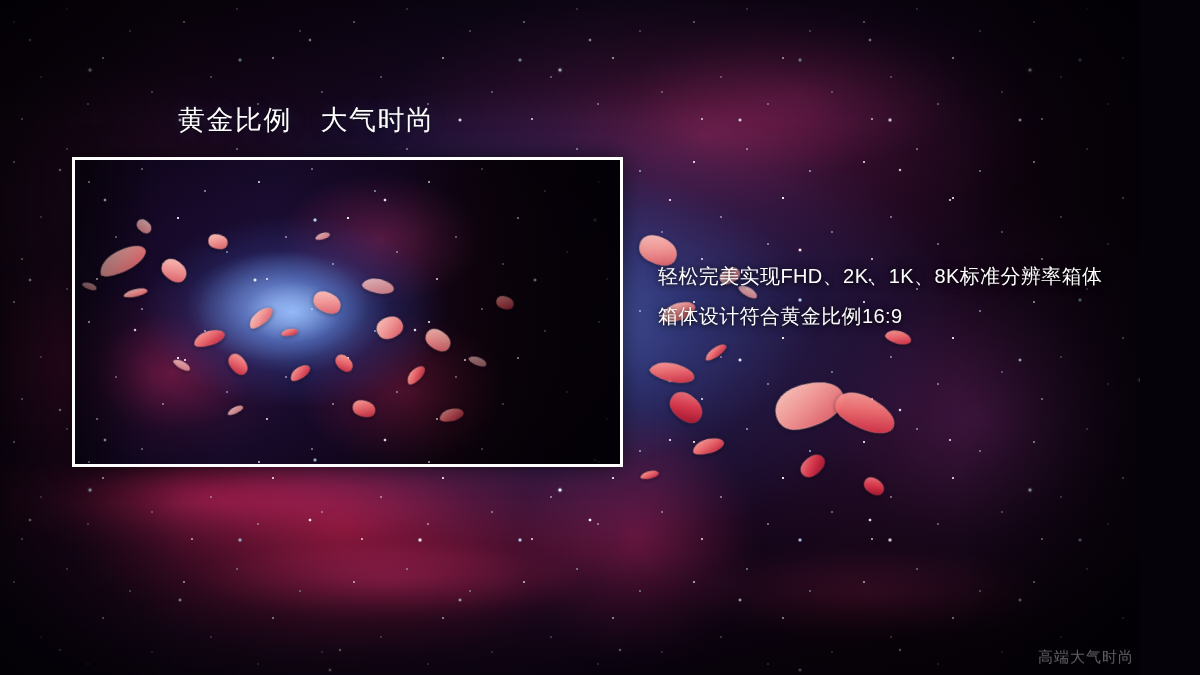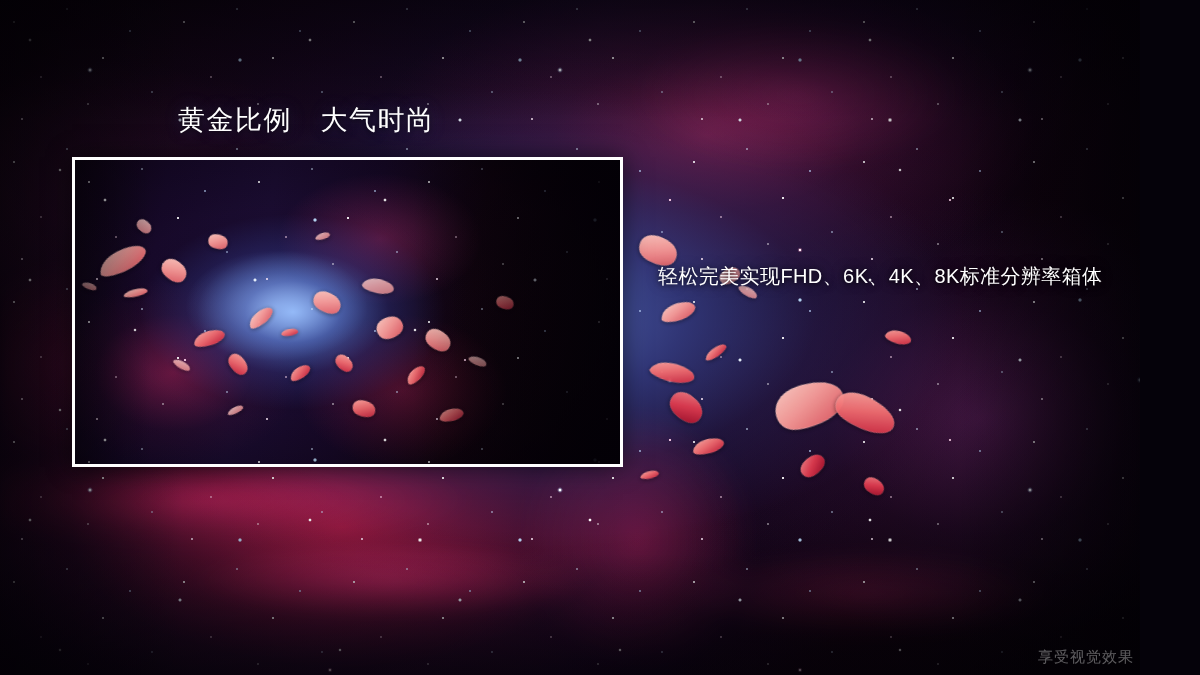--- a/index.html
+++ b/index.html
@@ -673,18 +673,19 @@
               <path d="M6,30 C2,14 18,2 48,2 C80,2 96,14 94,30 C92,44 72,50 48,50 C22,50 9,43 6,30 Z" fill="url(#pg-in-23)"></path>
               <path d="M6,30 C2,14 18,2 48,2 C80,2 96,14 94,30 C92,44 72,50 48,50 C22,50 9,43 6,30 Z" fill="none" stroke="rgba(255,255,255,0.22)" stroke-width="1.2"></path>
             </svg>
           </div>
         </div>
       <div class="panel-vig"></div>
     </div>
   </div>
 
   <div id="body-text">
-    <div class="bline">轻松完美实现FHD、6K、4K、8K标准分辨率箱体</div>
+    <div class="bline">轻松完美实现FHD、2K、1K、8K标准分辨率箱体</div>
+    <div class="bline">箱体设计符合黄金比例16:9</div>
   </div>
 
-  <div id="watermark">享受视觉效果</div>
+  <div id="watermark">高端大气时尚</div>
 
 </div>
 
 </body></html>

